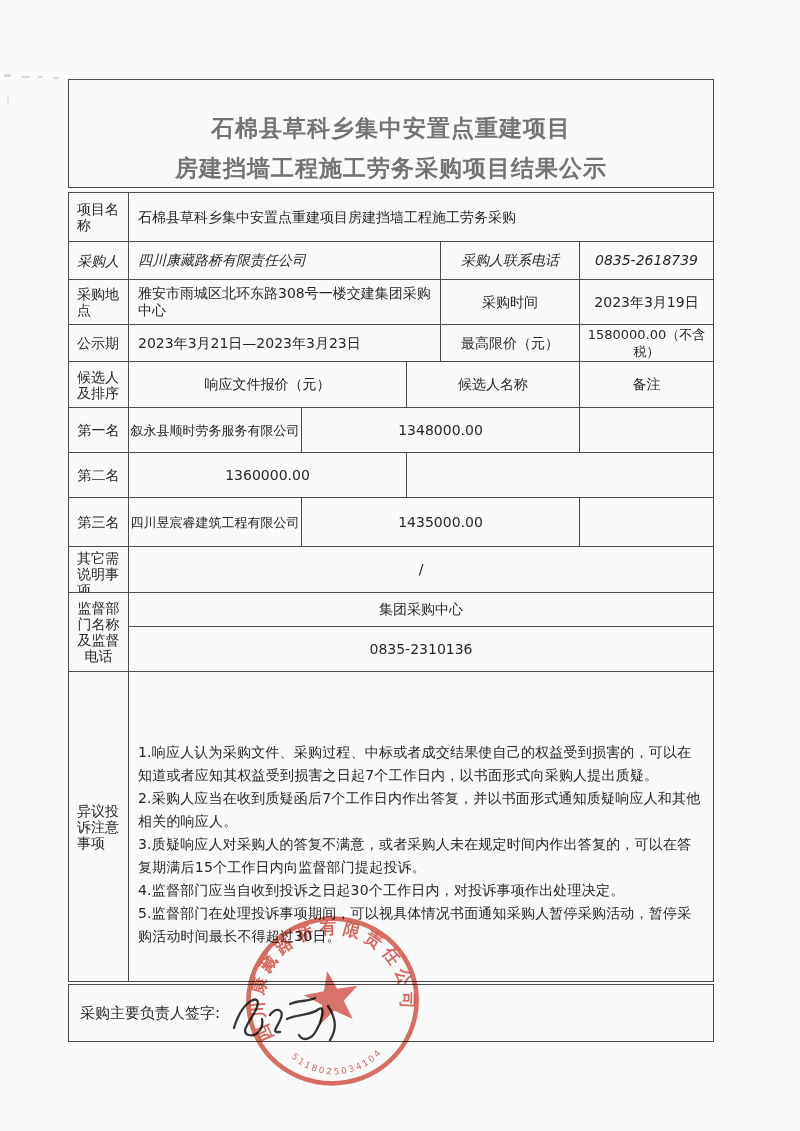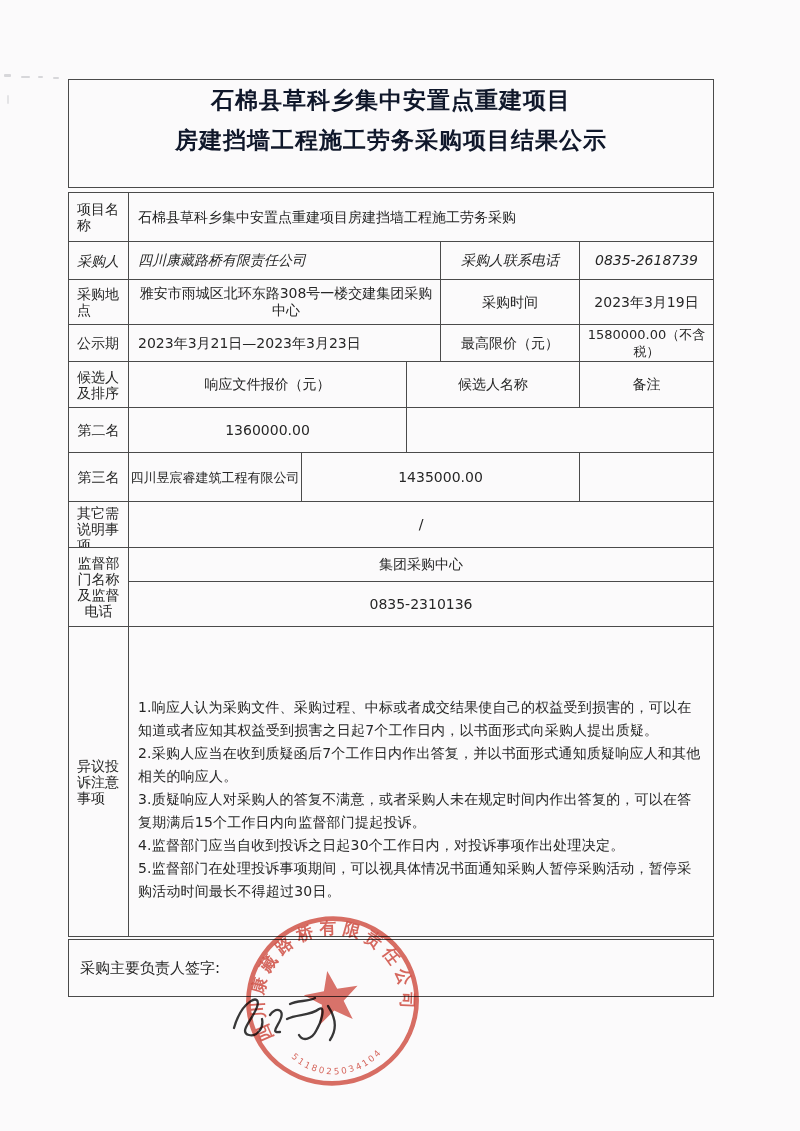--- a/index.html
+++ b/index.html
@@ -8,30 +8,30 @@
   
   .artifact{position:absolute;background:#b9b9c0;opacity:.55;border-radius:1px;}
   .a1{left:4px;top:74px;width:7px;height:3px;}
   .a2{left:21px;top:76px;width:9px;height:2px;}
   .a3{left:38px;top:76px;width:5px;height:2px;}
   .a4{left:53px;top:77px;width:6px;height:2px;}
   .a5{left:7px;top:95px;width:2px;height:9px;opacity:.35;}
 
   .doc{position:absolute;left:68px;top:79px;width:646px;box-sizing:border-box;}
   .title-block{box-sizing:border-box;width:646px;height:109px;border:1px solid #4a4a4a;
-    text-align:center;line-height:40px;font-size:23px;font-weight:700;letter-spacing:1px;color:#0f172a;}
+    text-align:center;padding-top:28px;line-height:40px;font-size:23px;font-weight:700;letter-spacing:1px;color:#737373;}
   .tbl{box-sizing:border-box;width:646px;margin-top:4px;border:1px solid #4a4a4a;}
   .row{display:flex;box-sizing:border-box;border-bottom:1px solid #4a4a4a;}
   .row:last-child{border-bottom:none;}
   .cell{box-sizing:border-box;border-right:1px solid #4a4a4a;display:flex;align-items:center;font-size:14px;line-height:17px;}
   .cell:last-child{border-right:none;}
   .lab{width:60px;padding:0 8px;font-size:14px;line-height:16px;}
   .lab-clip{align-items:flex-start;overflow:hidden;padding-top:3px;}
   .c{justify-content:center;text-align:center;}
-  .l{justify-content:flex-start;padding-left:9px;padding-right:6px;text-align:center;}
+  .l{justify-content:flex-start;padding-left:9px;padding-right:6px;text-align:left;}
   .w-val{width:312px;}
   .w-lab2{width:139px;}
   .w-flex{flex:1;}
   .w-name{width:173px;}
   .w-price{width:278px;}
   .small{font-size:13px;line-height:17px;}
   .rh-project{height:49px;}
   .rh-purchaser{height:38px;font-style:italic;}
   .rh-location{height:45px;}
   .rh-publicity{height:37px;}
@@ -101,20 +101,26 @@
         <div class="cell w-flex c small">1580000.00（不含税）</div>
       </div>
 
       <div class="row rh-chead">
         <div class="cell lab">候选人及排序</div>
         <div class="cell w-price c">响应文件报价（元）</div>
         <div class="cell w-name c">候选人名称</div>
         <div class="cell w-flex c">备注</div>
       </div>
 
+      <div class="row rh-cand1">
+        <div class="cell lab c">第一名</div>
+        <div class="cell w-name c small">叙永县顺时劳务服务有限公司</div>
+        <div class="cell w-price c">1348000.00</div>
+        <div class="cell w-flex c"></div>
+      </div>
 
       <div class="row rh-cand2">
         <div class="cell lab c">第二名</div>
         <div class="cell w-price c">1360000.00</div>
         <div class="cell w-flex c"></div>
       </div>
 
       <div class="row rh-cand3">
         <div class="cell lab c">第三名</div>
         <div class="cell w-name c small">四川昱宸睿建筑工程有限公司</div>

